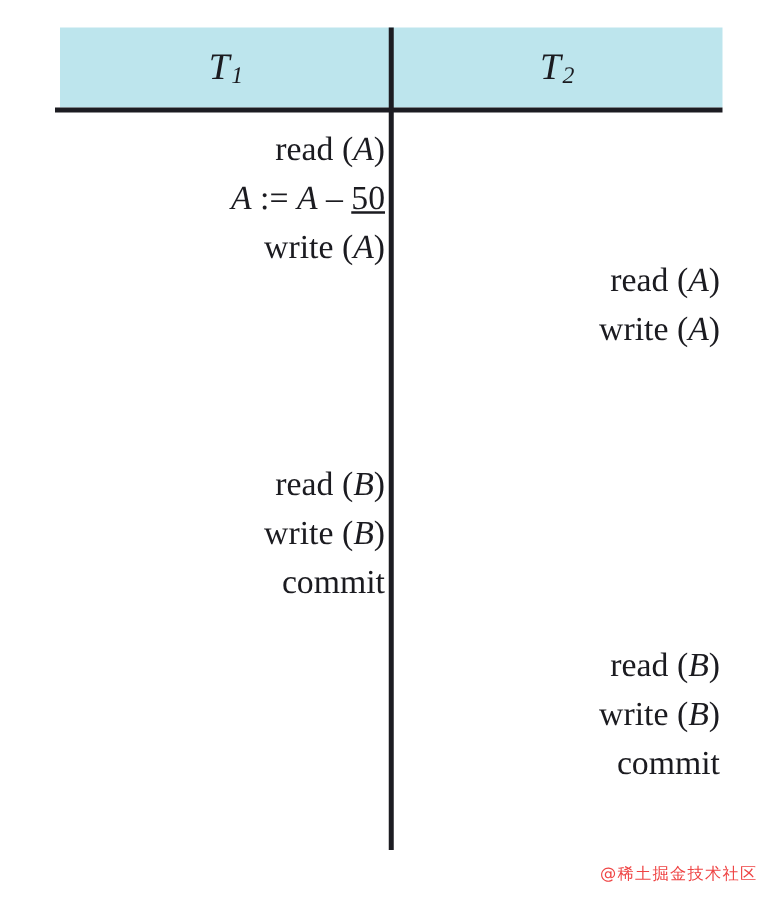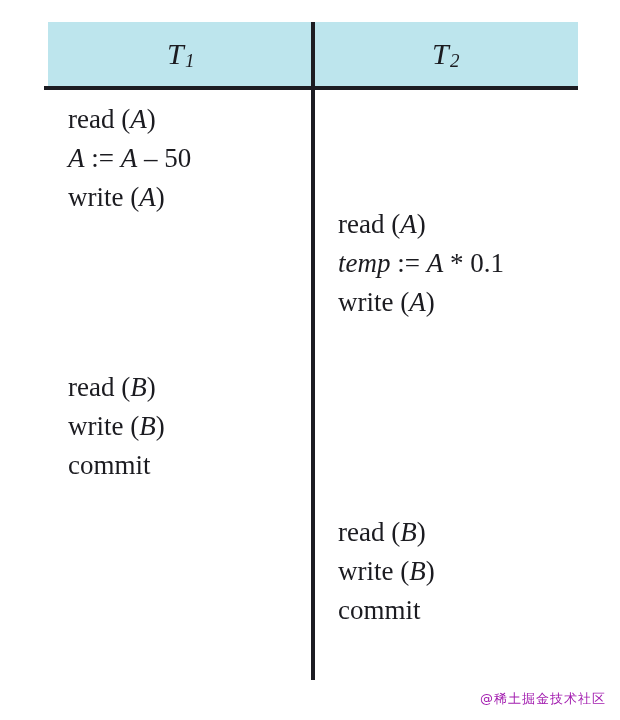--- a/index.html
+++ b/index.html
@@ -71,46 +71,46 @@
   }
 
   
   .col {
     position: absolute;
     top: 86px;
   }
   .col-left  { left: 68px;  width: 240px; }
   .col-right { left: 338px; width: 238px; }
 
-  .op-block { position: absolute; width: 100%; }
+  .op-block { position: absolute; width: 100%; text-align: right; }
 
   .op-line {
     font-size: 27px;
     line-height: 39px;
     white-space: pre;
     color: #1b1b20;
   }
   .op-line .kw  { font-style: normal; }
   .op-line .var { font-style: italic; }
-  .op-line .num { font-style: normal; }
+  .op-line .num { font-style: normal; text-decoration: underline; }
   .op-line .sym { font-style: normal; }
 
   
   .t1-block-1 { top: 14px; }
   .t1-block-2 { top: 282px; }
   .t2-block-1 { top: 119px; }
   .t2-block-2 { top: 427px; }
 
   
   .watermark {
     position: absolute;
     right: 14px;
     bottom: 12px;
     font-size: 13px;
-    color: #a21caf;
+    color: #ef4444;
     font-family: "DejaVu Sans", "Liberation Sans", sans-serif;
     letter-spacing: 1px;
     user-select: none;
   }
 </style>
 </head>
 <body>
 
 <div class="schedule">
   <div class="header-row">
@@ -137,21 +137,20 @@
   <div class="op-block t1-block-2">
       <div class="op-line"><span class="kw">read (</span><span class="var">B</span><span class="kw">)</span></div>
       <div class="op-line"><span class="kw">write (</span><span class="var">B</span><span class="kw">)</span></div>
       <div class="op-line"><span class="kw">commit</span></div>
     </div>
 </div>
 
 <div class="col col-right">
   <div class="op-block t2-block-1">
       <div class="op-line"><span class="kw">read (</span><span class="var">A</span><span class="kw">)</span></div>
-      <div class="op-line"><span class="var">temp</span><span class="sym"> := </span><span class="var">A</span><span class="sym"> * </span><span class="num">0.1</span></div>
       <div class="op-line"><span class="kw">write (</span><span class="var">A</span><span class="kw">)</span></div>
     </div>
   <div class="op-block t2-block-2">
       <div class="op-line"><span class="kw">read (</span><span class="var">B</span><span class="kw">)</span></div>
       <div class="op-line"><span class="kw">write (</span><span class="var">B</span><span class="kw">)</span></div>
       <div class="op-line"><span class="kw">commit</span></div>
     </div>
 </div>
 
 <div class="watermark">@稀土掘金技术社区</div>

